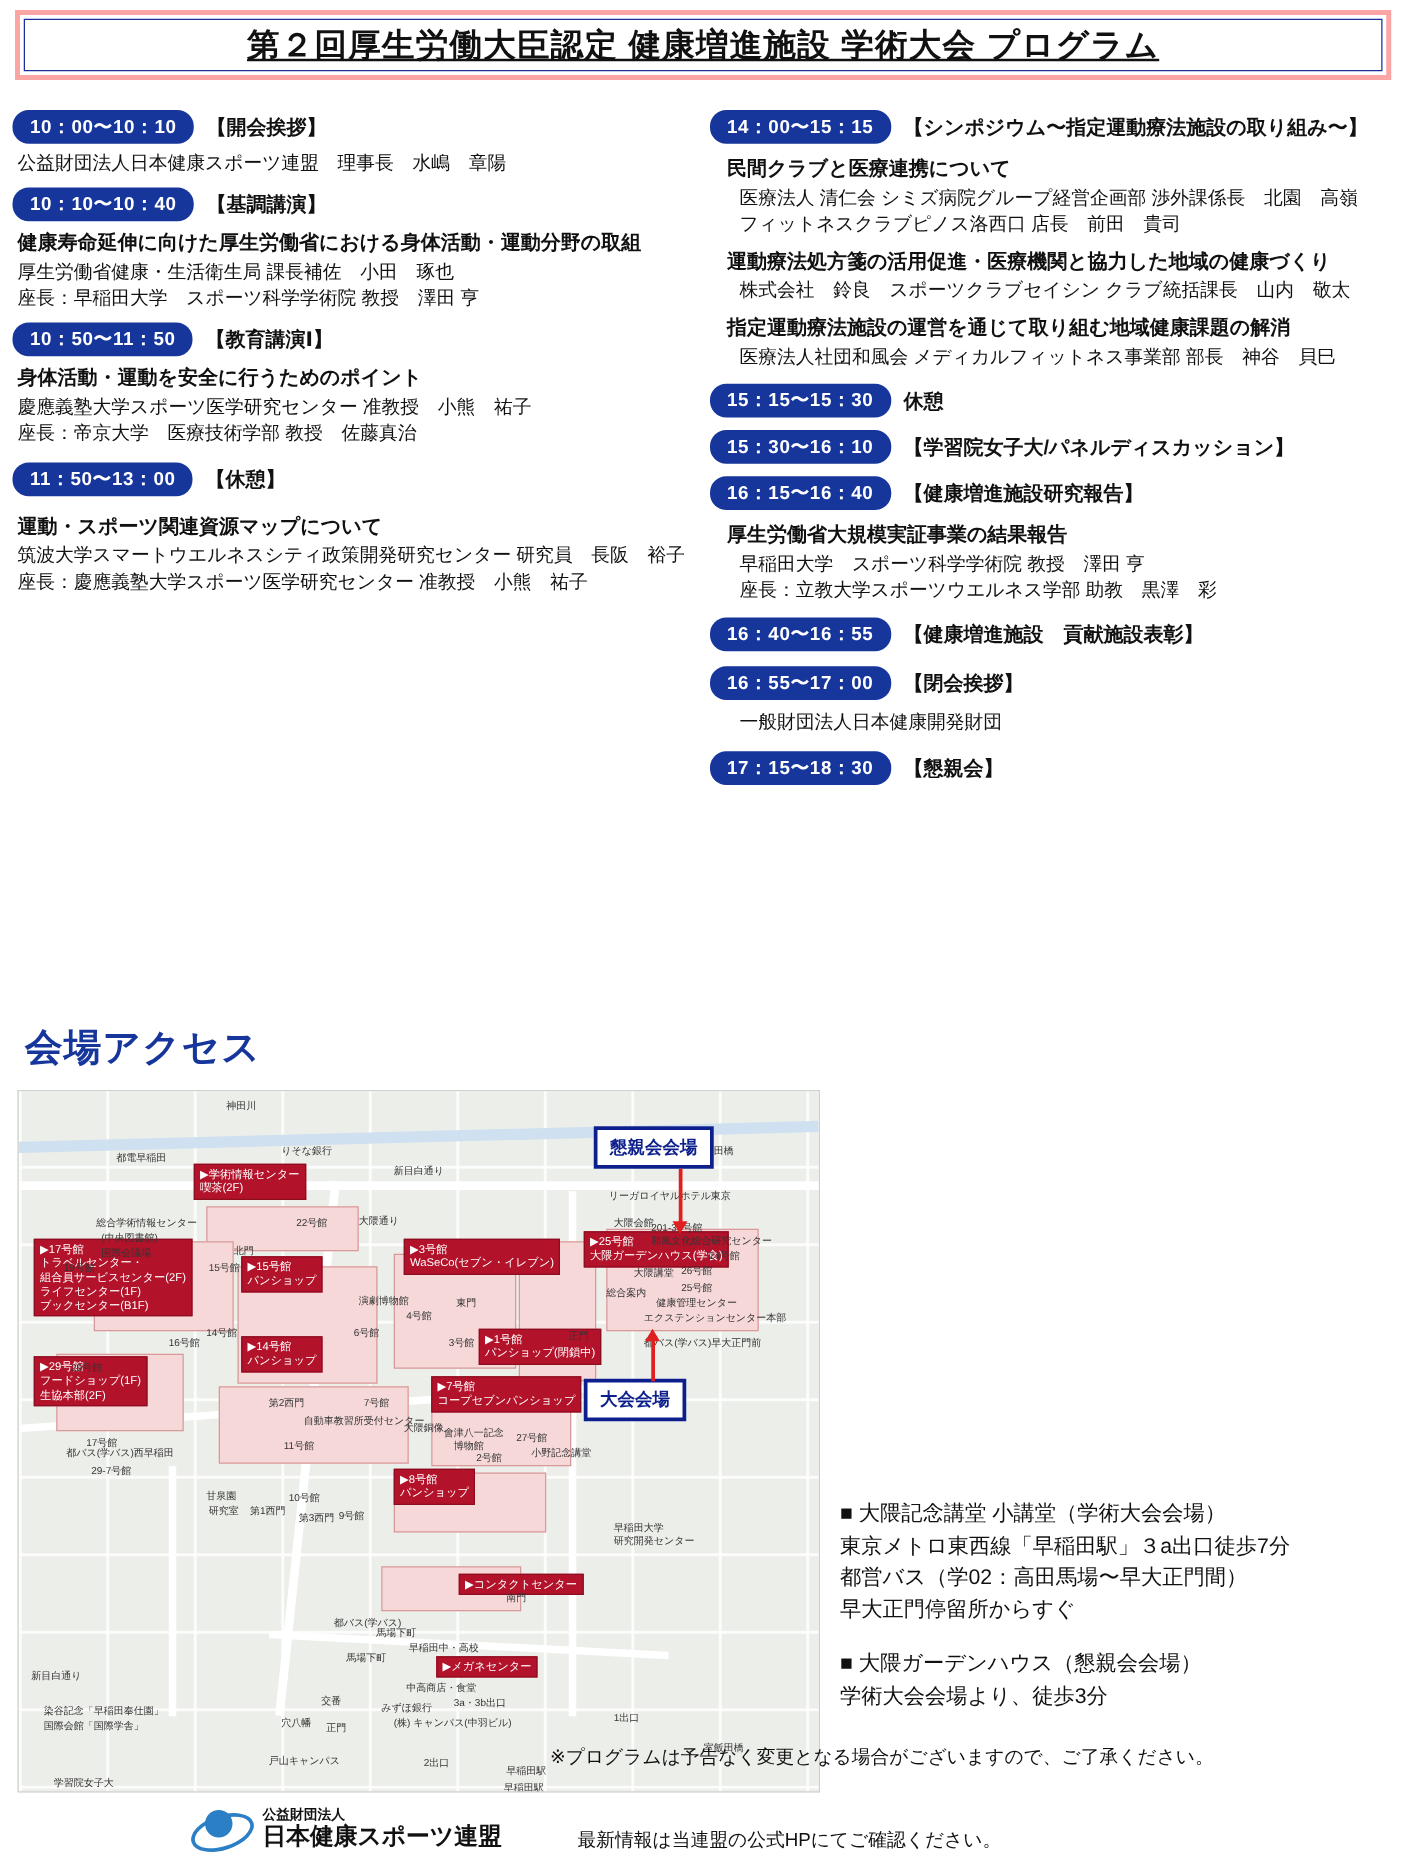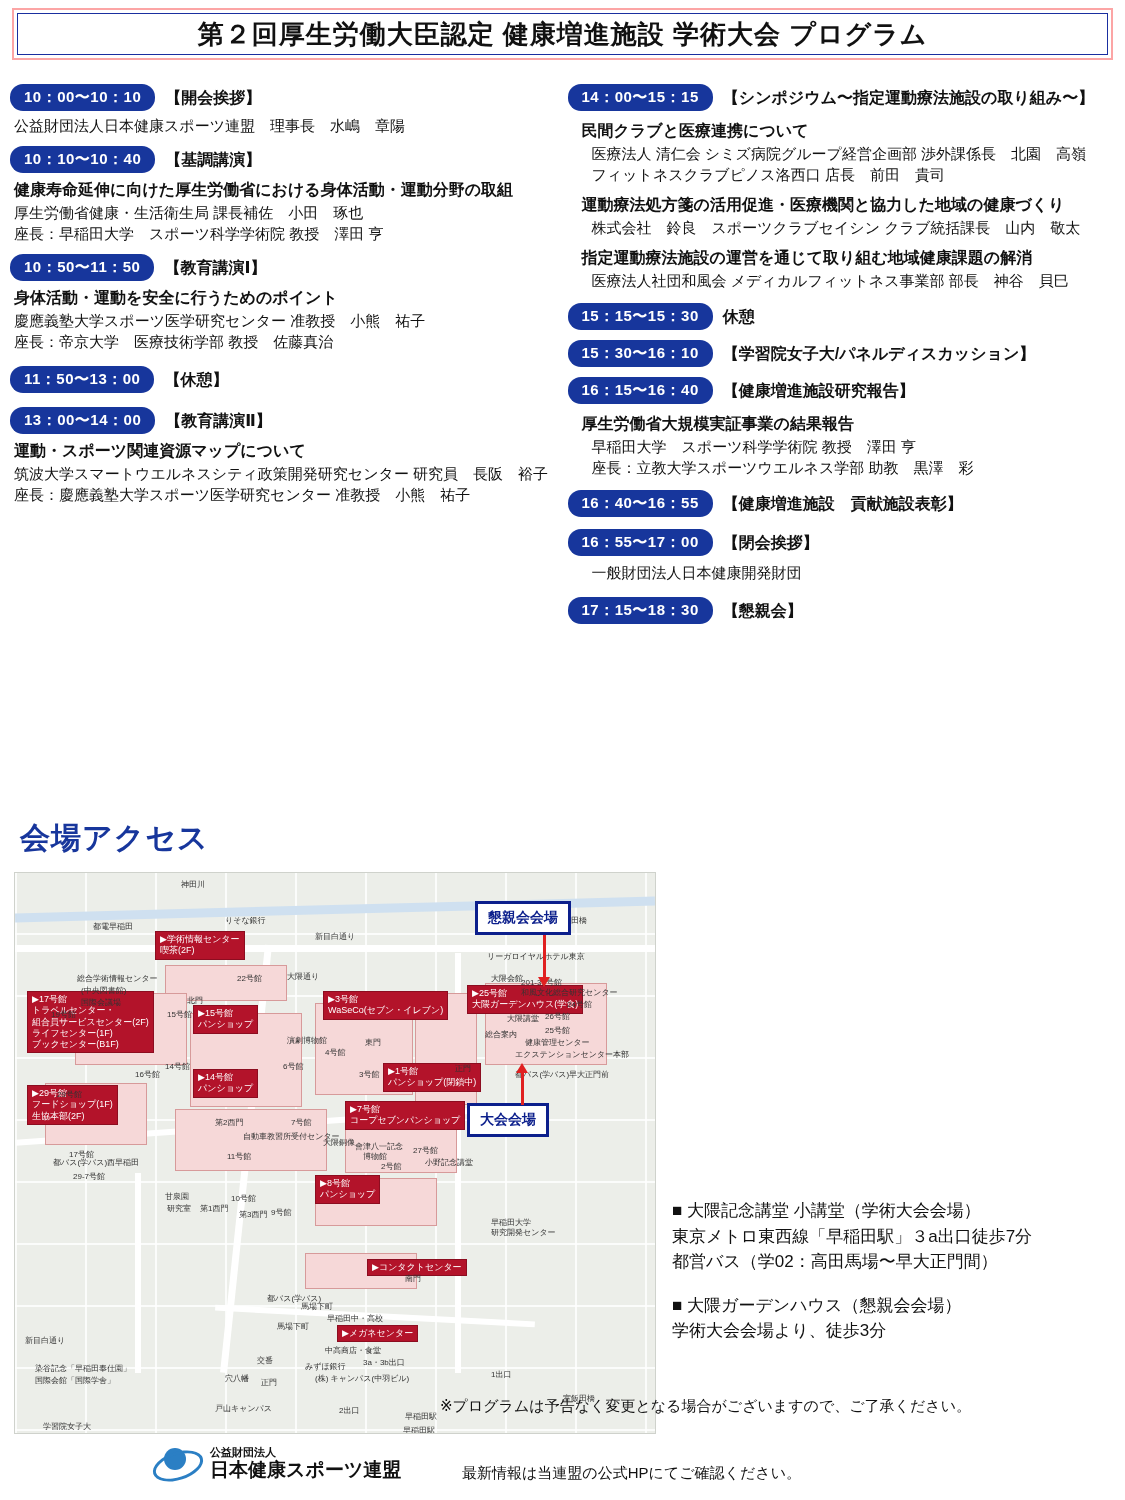--- a/index.html
+++ b/index.html
@@ -7,24 +7,25 @@
     width:1125px;height:1500px;
     background:#ffffff;
     font-family:"Liberation Sans","DejaVu Sans",sans-serif;
     color:#111;
     position:relative;
     overflow:hidden;
   }
   
   .title-bar{
     margin:8px 12px 0 12px;
-    border:2px solid #fca5a5;
+    border:4px solid #fca5a5;
     height:48px;
     display:flex;align-items:center;justify-content:center;
     background:#fff;
+    text-decoration:underline;
   }
   .title-inner{
     border:1px solid #1a2fa0;
     width:calc(100% - 8px);height:40px;
     display:flex;align-items:center;justify-content:center;
   }
   .title-text{
     font-size:26px;font-weight:bold;letter-spacing:1px;color:#111;
   }
   
@@ -158,24 +159,20 @@
     </div>
 
     <div class="row" style="margin-top:14px;">
       <div class="timeline-row">
         <span class="pill">11：50〜13：00</span>
         <span class="bracket">【休憩】</span>
       </div>
     </div>
 
     <div class="row" style="margin-top:14px;">
-      <div class="timeline-row">
-        <span class="pill">13：00〜14：00</span>
-        <span class="bracket">【教育講演Ⅱ】</span>
-      </div>
       <div class="body-block">
         <div class="lead">運動・スポーツ関連資源マップについて</div>
         <div class="line">筑波大学スマートウエルネスシティ政策開発研究センター 研究員　長阪　裕子</div>
         <div class="chair">座長：慶應義塾大学スポーツ医学研究センター 准教授　小熊　祐子</div>
       </div>
     </div>
 
   </div>
 
   <div class="col">
@@ -281,21 +278,21 @@
   <div class="maplabel" style="left:12px;top:118px;">▶17号館<br>トラベルセンター・<br>組合員サービスセンター(2F)<br>ライフセンター(1F)<br>ブックセンター(B1F)</div>
   <div class="maplabel" style="left:178px;top:132px;">▶15号館<br>パンショップ</div>
   <div class="maplabel" style="left:308px;top:118px;">▶3号館<br>WaSeCo(セブン・イレブン)</div>
   <div class="maplabel" style="left:452px;top:112px;">▶25号館<br>大隈ガーデンハウス(学食)</div>
   <div class="maplabel" style="left:178px;top:196px;">▶14号館<br>パンショップ</div>
   <div class="maplabel" style="left:368px;top:190px;">▶1号館<br>パンショップ(閉鎖中)</div>
   <div class="maplabel" style="left:12px;top:212px;">▶29号館<br>フードショップ(1F)<br>生協本部(2F)</div>
   <div class="maplabel" style="left:330px;top:228px;">▶7号館<br>コープセブンパンショップ</div>
   <div class="maplabel" style="left:300px;top:302px;">▶8号館<br>パンショップ</div>
   <div class="maplabel" style="left:352px;top:386px;">▶コンタクトセンター</div>
-  <div class="maplabel" style="left:322px;top:452px;">▶メガネセンター</div>
+  <div class="maplabel" style="left:334px;top:452px;">▶メガネセンター</div>
 
   <div class="maptext" style="left:166px;top:6px;">神田川</div>
   <div class="maptext" style="left:210px;top:42px;">りそな銀行</div>
   <div class="maptext" style="left:300px;top:58px;">新目白通り</div>
   <div class="maptext" style="left:78px;top:48px;">都電早稲田</div>
   <div class="maptext" style="left:540px;top:42px;">室飯田橋</div>
   <div class="maptext" style="left:472px;top:78px;">リーガロイヤルホテル東京</div>
   <div class="maptext" style="left:476px;top:100px;">大隈会館</div>
   <div class="maptext" style="left:62px;top:100px;">総合学術情報センター</div>
   <div class="maptext" style="left:66px;top:112px;">(中央図書館)</div>
@@ -374,20 +371,21 @@
 
   <div class="mapbox" style="left:452px;top:230px;">大会会場</div>
   <div class="arrow-red" style="left:506px;top:198px;height:34px;"></div>
   <div class="arrow-head" style="left:501px;top:190px;border-bottom:10px solid #e02020;"></div>
 </div>
 
 <div class="access-text">
   <div>■ 大隈記念講堂 小講堂（学術大会会場）</div>
   <div>東京メトロ東西線「早稲田駅」３a出口徒歩7分</div>
   <div>都営バス（学02：高田馬場〜早大正門間）</div>
+  <div>早大正門停留所からすぐ</div>
   <div class="gap"></div>
   <div>■ 大隈ガーデンハウス（懇親会会場）</div>
   <div>学術大会会場より、徒歩3分</div>
 </div>
 
 <div class="logo-wrap">
   <div class="logo-mark">
     <div class="ball"></div>
     <div class="ring"></div>
   </div>

